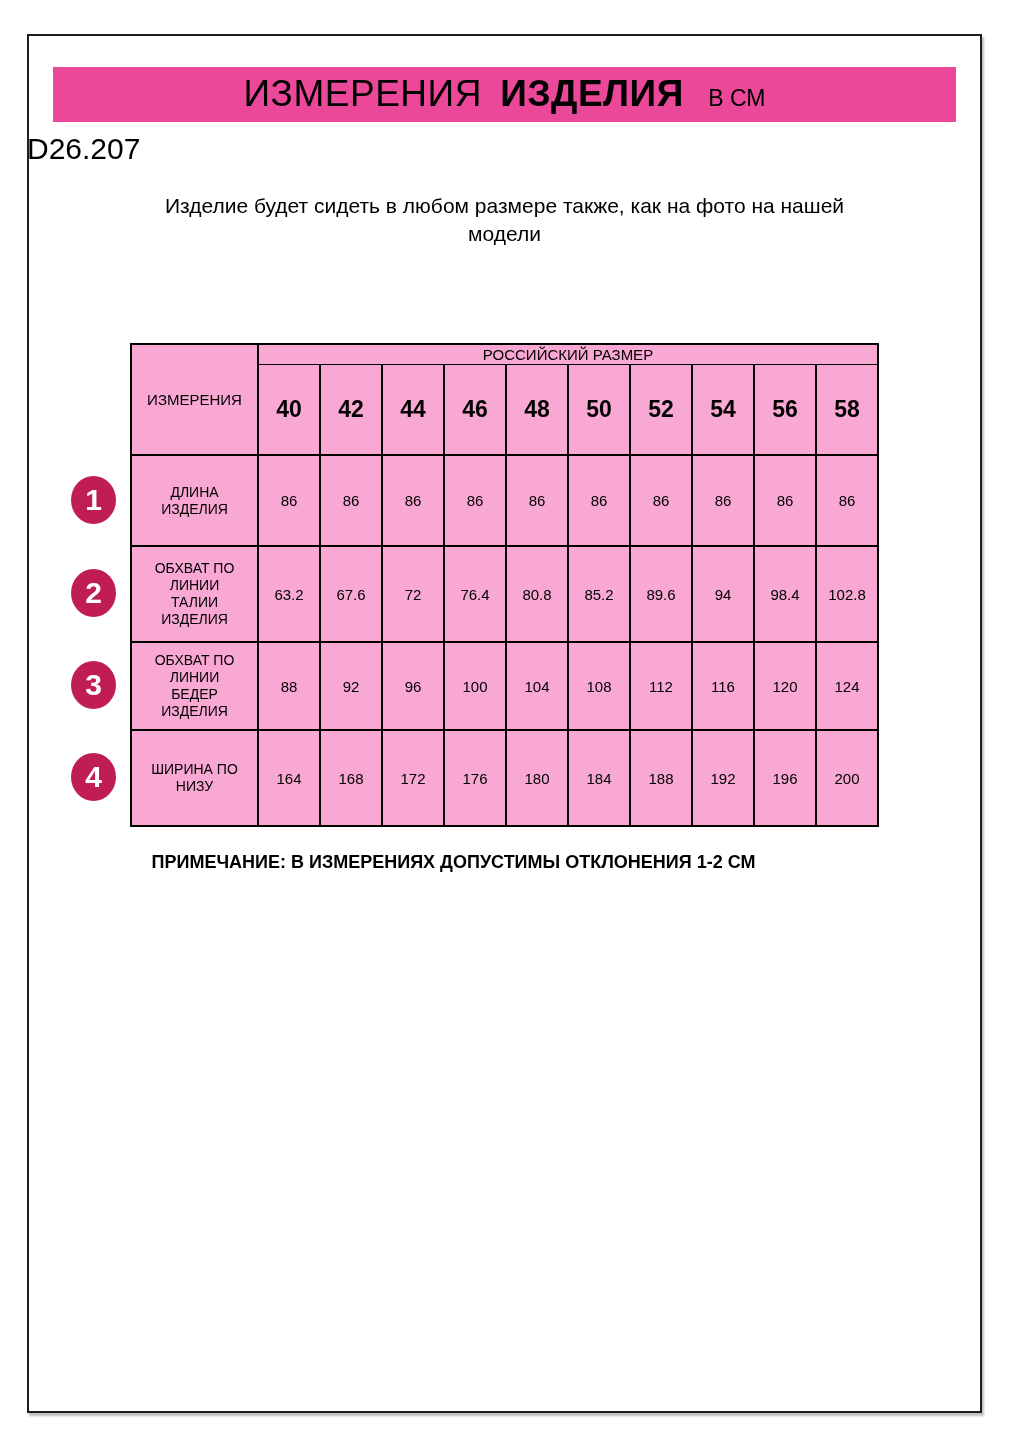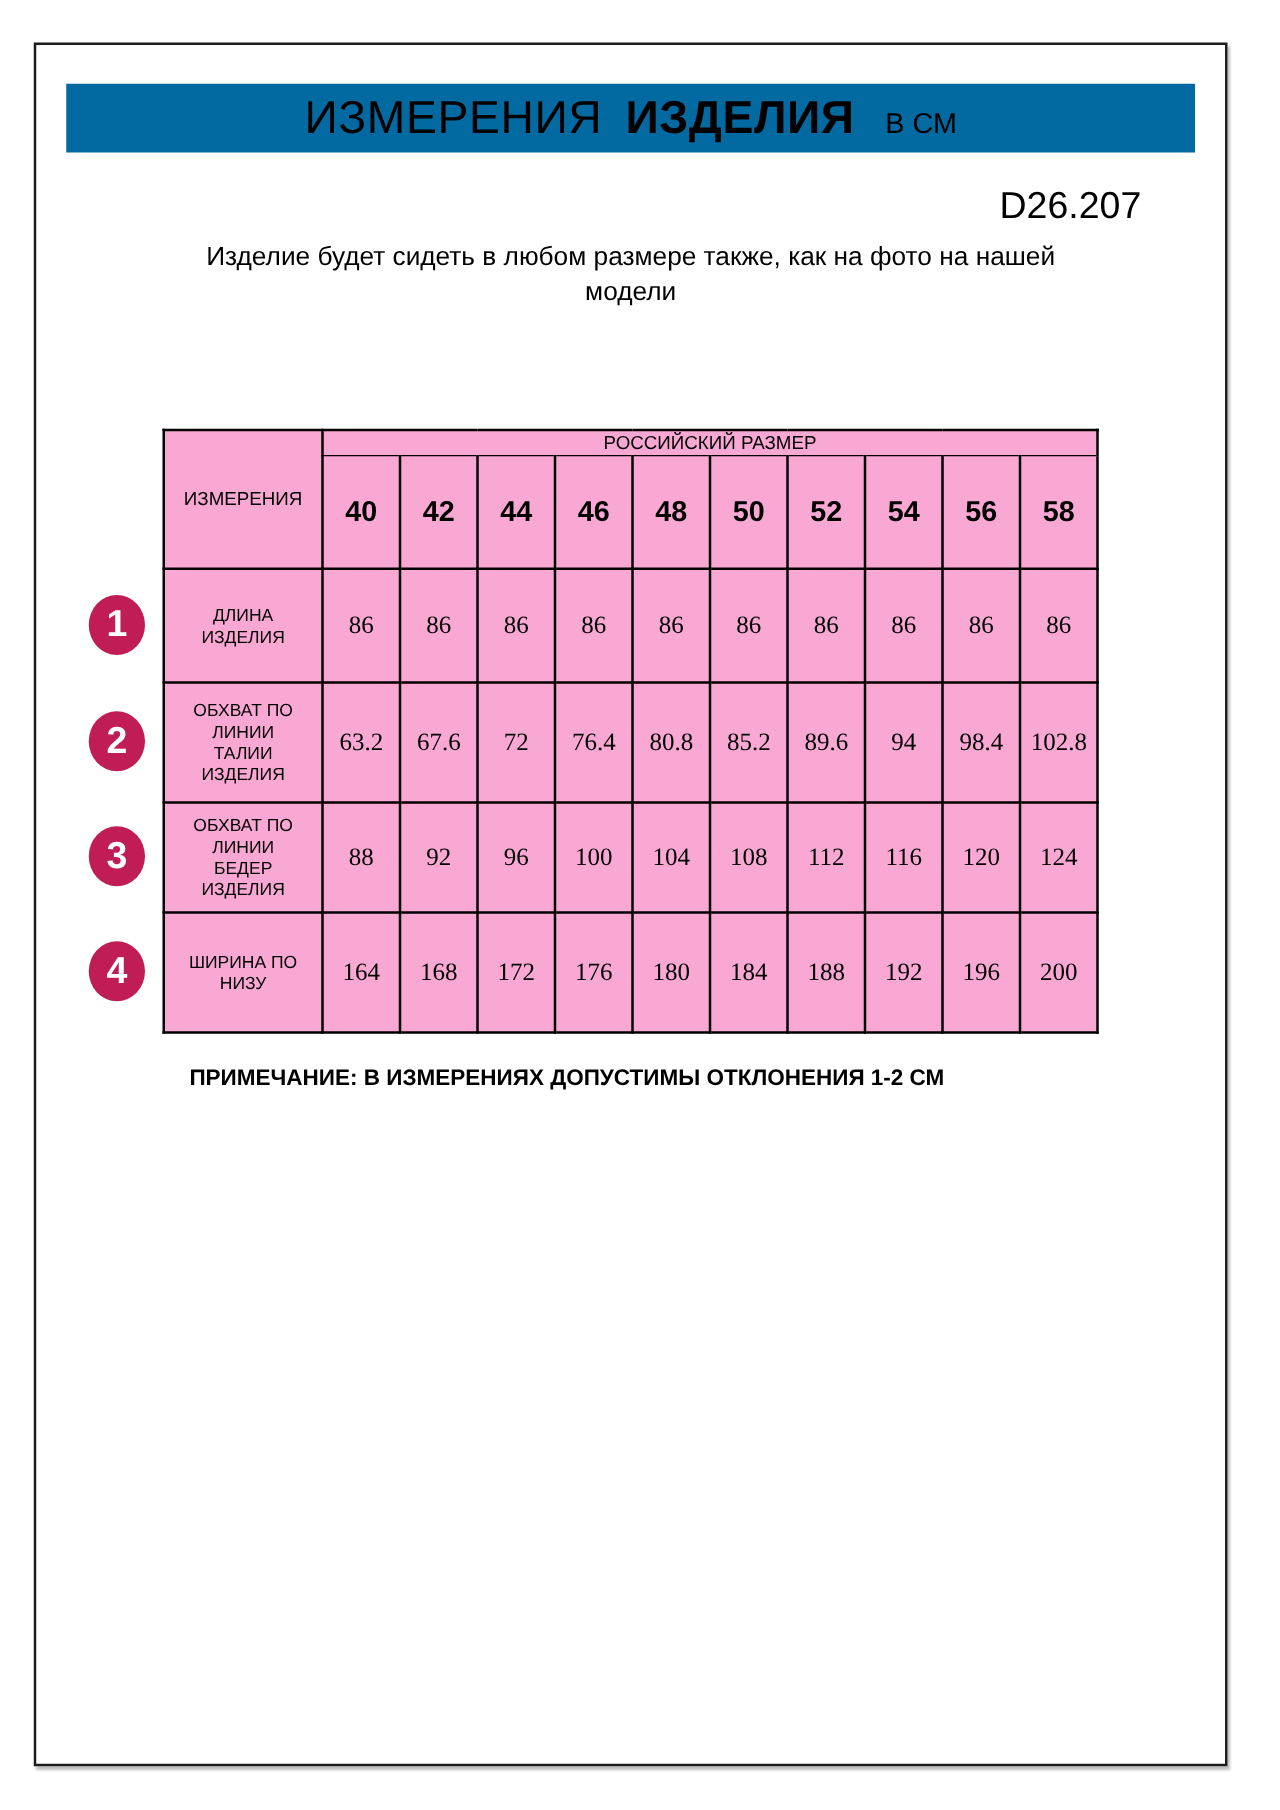--- a/index.html
+++ b/index.html
@@ -25,23 +25,23 @@
     width: 903px; height: 55px;
     text-align: center;
     line-height: 54px;
     white-space: nowrap;
   }
   .title-part1 { font-size: 37px; letter-spacing: 0.5px; }
   .title-part2 { font-size: 37px; font-weight: bold; margin-left: 14px; letter-spacing: 0.5px; }
   .title-units { font-size: 23px; margin-left: 20px; font-weight: 500; }
   .model-code {
     position: absolute;
-    left: 27px; top: 148px;
+    left: 27px; top: 132px;
     width: 886px;
-    text-align: right;
+    text-align: left;
     font-size: 30px;
   }
   .subtitle {
     position: absolute;
     left: 27px; top: 192px;
     width: 955px;
     text-align: center;
     font-size: 21px;
     line-height: 28px;
     white-space: pre-line;
@@ -70,21 +70,21 @@
   .size-cell { font-size: 23px; font-weight: bold; border-top-width: 1px !important; }
   .tr-r1 { height: 91px; margin-left: 31px; }
   .tr-r2 { height: 96px; }
   .tr-r3 { height: 88px; }
   .tr-r4 { height: 96px; margin-left: 33px; }
   .row-label {
     font-size: 14px;
     line-height: 17px;
     white-space: pre-line;
   }
-  .value-cell { font-size: 20px; font-family: Liberation Serif, serif; }
+  .value-cell { font-size: 15px; }
   .badge {
     position: absolute;
     left: 71px;
     width: 45px; height: 48px;
     border-radius: 50%;
     color: #ffffff;
     font-size: 30px;
     font-weight: bold;
     display: flex;
     align-items: center;
@@ -101,21 +101,21 @@
     text-align: center;
     font-size: 18px;
     font-weight: bold;
   }
 </style>
 </head>
 <body>
 
 <div class="frame"></div>
 
-<div class="title-bar" style="background: #0369a1;">
+<div class="title-bar" style="background: #ec4899;">
   <span class="title-part1">ИЗМЕРЕНИЯ</span>
   <span class="title-part2">ИЗДЕЛИЯ</span>
   <span class="title-units">В СМ</span>
 </div>
 
 <div class="model-code">D26.207</div>
 
 <div class="subtitle">Изделие будет сидеть в любом размере также, как на фото на нашей
 модели</div>
 

